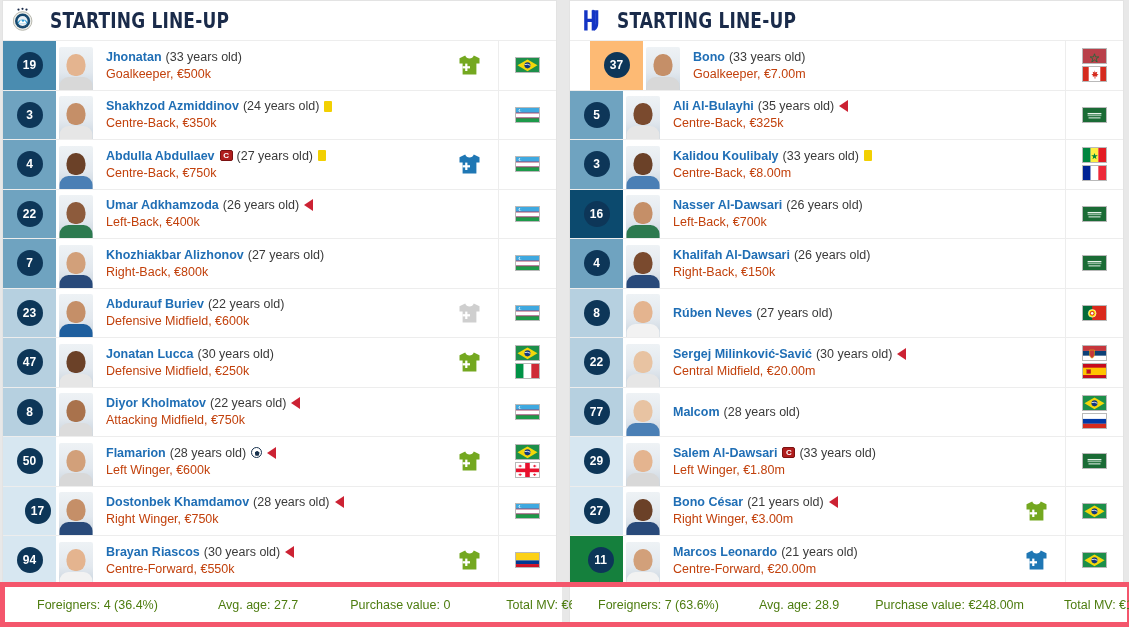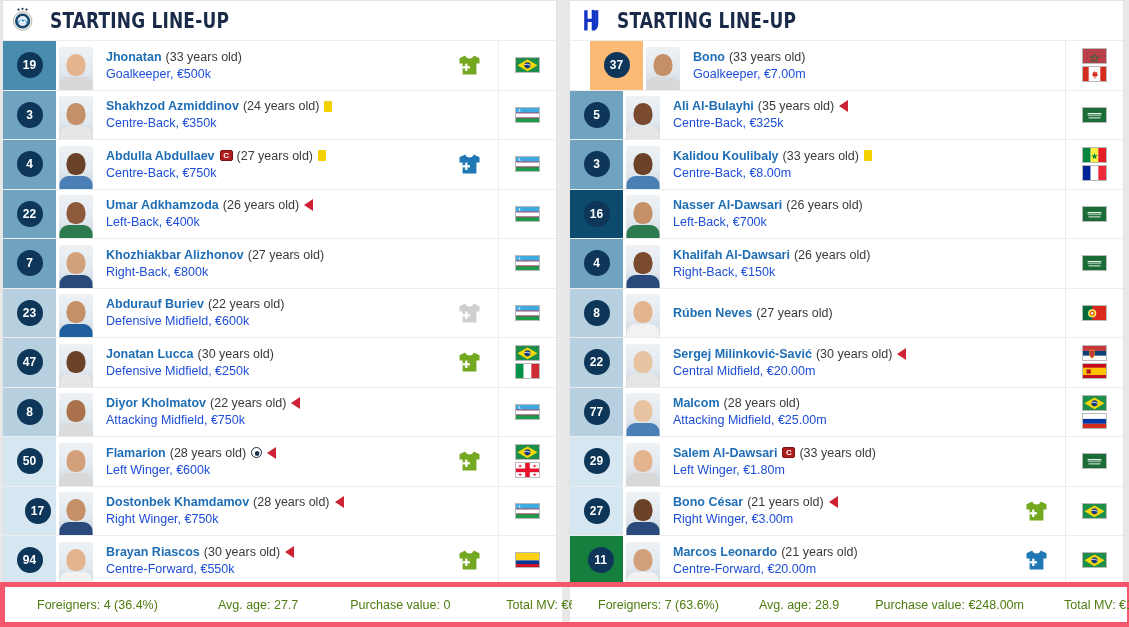--- a/index.html
+++ b/index.html
@@ -63,21 +63,21 @@
     width: 19px; height: 22px; border-radius: 48% 48% 44% 44%;
   }
   .photo .body {
     position: absolute; left: 50%; bottom: 0; transform: translateX(-50%);
     width: 33px; height: 13px; border-radius: 9px 9px 0 0;
   }
   .info-cell { flex: 1 1 auto; display: flex; flex-direction: column; justify-content: center; padding-left: 10px; min-width: 0; }
   .line1 { font-size: 12.5px; line-height: 16px; color: #3a3a3a; white-space: nowrap; display: flex; align-items: center; }
   .pname { color: #1f6eb5; font-weight: 700; font-size: 12.5px; }
   .age { color: #3a3a3a; font-weight: 400; margin-left: 4px; }
-  .line2 { font-size: 12.5px; line-height: 16px; color: #1d4ed8; white-space: nowrap; margin-top: 1px; }
+  .line2 { font-size: 12.5px; line-height: 16px; color: #c2410c; white-space: nowrap; margin-top: 1px; }
 
   
   .mk { display: inline-block; margin-left: 5px; vertical-align: middle; flex: none; }
   .ycard { width: 8px; height: 11px; background: #f2d002; border-radius: 1px; }
   .capt { width: 13px; height: 11px; background: #b01d1d; border: 1px solid #7a1212; border-radius: 2px;
           color: #ffffff; font-size: 8px; font-weight: 700; line-height: 9px; text-align: center;
           font-family: "Liberation Sans", sans-serif; }
   .subout { width: 0; height: 0; border-top: 6px solid transparent; border-bottom: 6px solid transparent;
             border-right: 9px solid #cc2233; }
   .ball { width: 11px; height: 11px; border-radius: 50%; background: #ffffff; border: 1.4px solid #17314d; position: relative; }
@@ -774,21 +774,20 @@
             <div class="photo">
               <div class="head" style="background:#e8c3a2"></div>
               <div class="body" style="background:#4a7fb5"></div>
             </div>
           </div>
           <div class="info-cell">
             <div class="line1">
               <a class="pname" style="text-decoration:none">Malcom</a>
               <span class="age">(28 years old)</span>
             </div>
-            <div class="line2">Attacking Midfield, €25.00m</div>
           </div>
           <div class="jersey-cell"></div>
           <div class="flag-cell">
             <span class="flag"><svg viewBox="0 0 25 16">
                 <rect width="25" height="16" fill="#1d8f4a"></rect>
                 <path d="M12.5 1.6 23.4 8 12.5 14.4 1.6 8z" fill="#f5d70a"></path>
                 <circle cx="12.5" cy="8" r="3.3" fill="#14387f"></circle>
                 <path d="M9.4 7.1a8 8 0 0 1 6.3.9" stroke="#fff" stroke-width=".9" fill="none"></path>
               </svg></span>
             <span class="flag"><svg viewBox="0 0 25 16">

